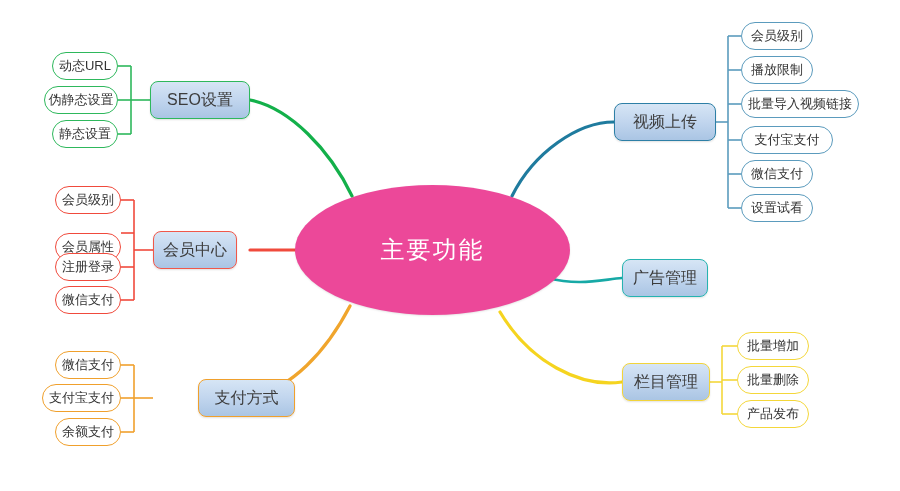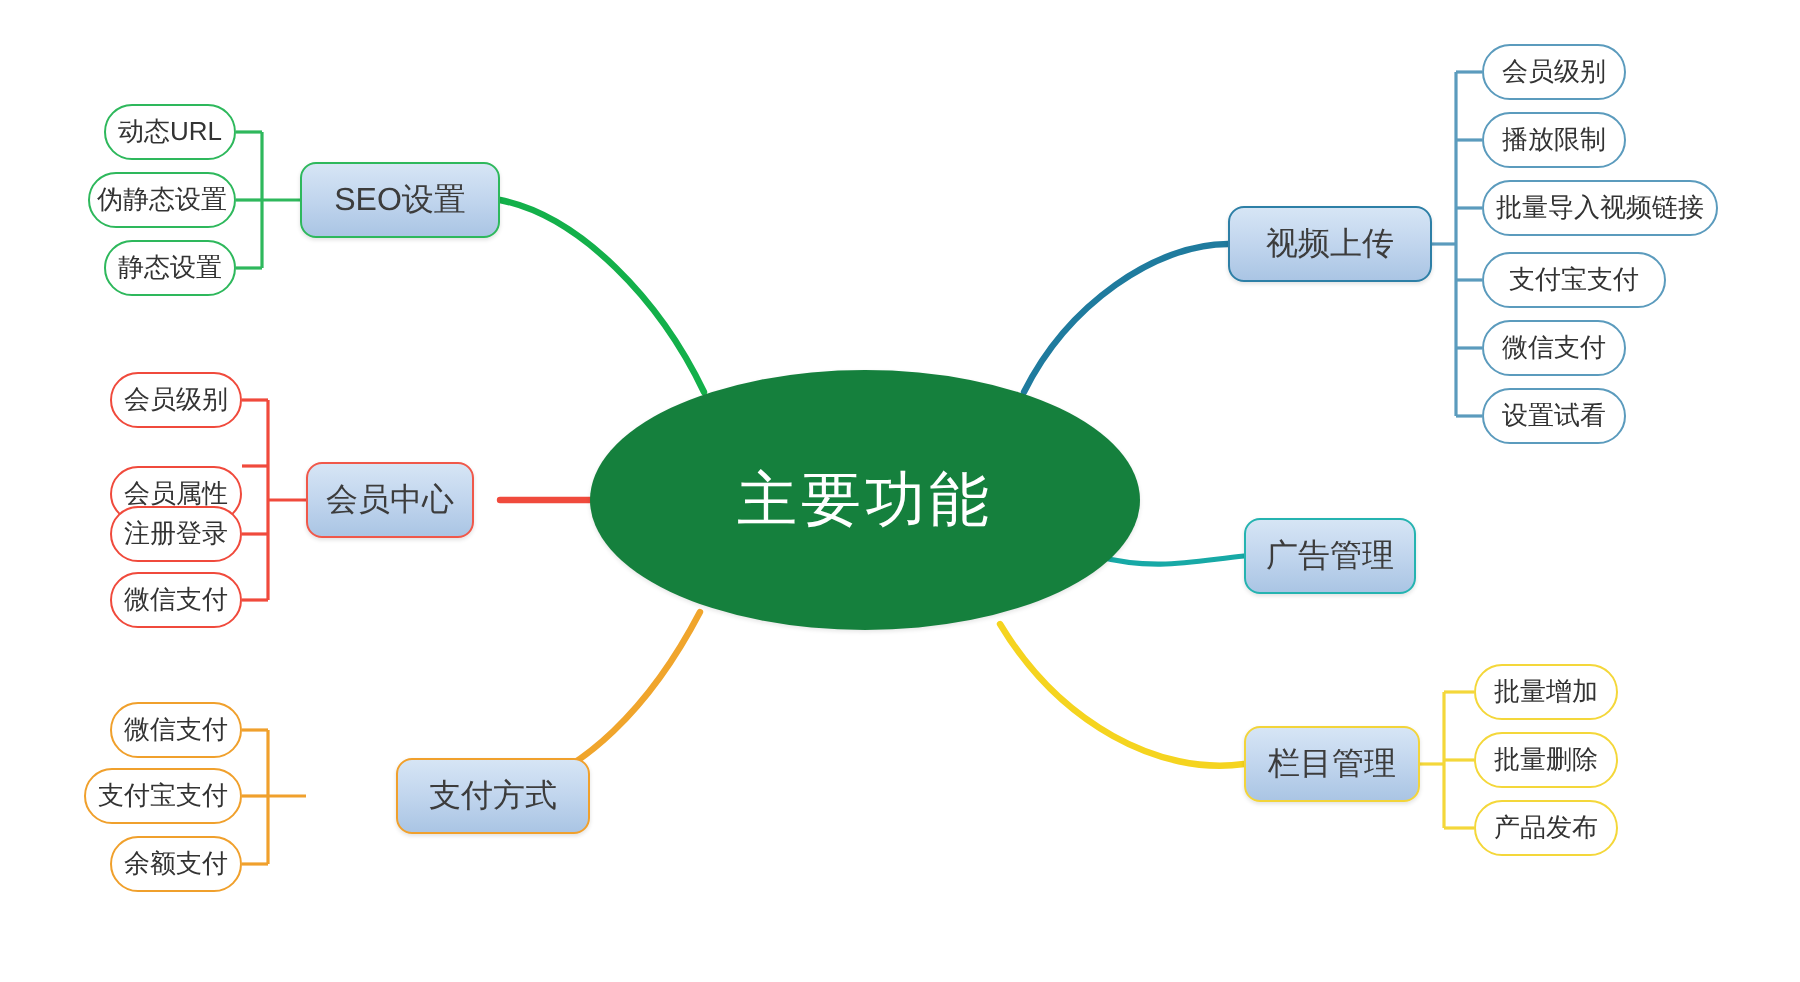--- a/index.html
+++ b/index.html
@@ -5,22 +5,22 @@
   html,body{margin:0;padding:0;background:#ffffff;}
   body{width:900px;height:491px;position:relative;overflow:hidden;
        font-family:"Liberation Sans","DejaVu Sans",sans-serif;}
   #canvas{position:absolute;left:0;top:0;width:900px;height:491px;}
   svg.links{position:absolute;left:0;top:0;width:900px;height:491px;overflow:visible;}
 
   .node{position:absolute;box-sizing:border-box;display:flex;align-items:center;
         justify-content:center;white-space:nowrap;}
 
   
-  .root{border-radius:50%;background:#15803d;color:#ffffff;
-        font-size:30px;letter-spacing:2px;
+  .root{border-radius:50%;background:#ec4899;color:#ffffff;
+        font-size:24px;letter-spacing:2px;
         box-shadow:0 1px 2px rgba(0,0,0,.10);}
 
   
   .branch{border-radius:8px;border:1.6px solid #9ab8d8;
           background:linear-gradient(180deg,#d6e5f5 0%,#c2d6ee 48%,#aac5e4 100%);
           color:#3c3c3c;font-size:16px;height:38px;
           box-shadow:0 1px 2px rgba(0,0,0,.12);}
 
   
   .leaf{border-radius:16px;background:#ffffff;border:1.5px solid #888;

